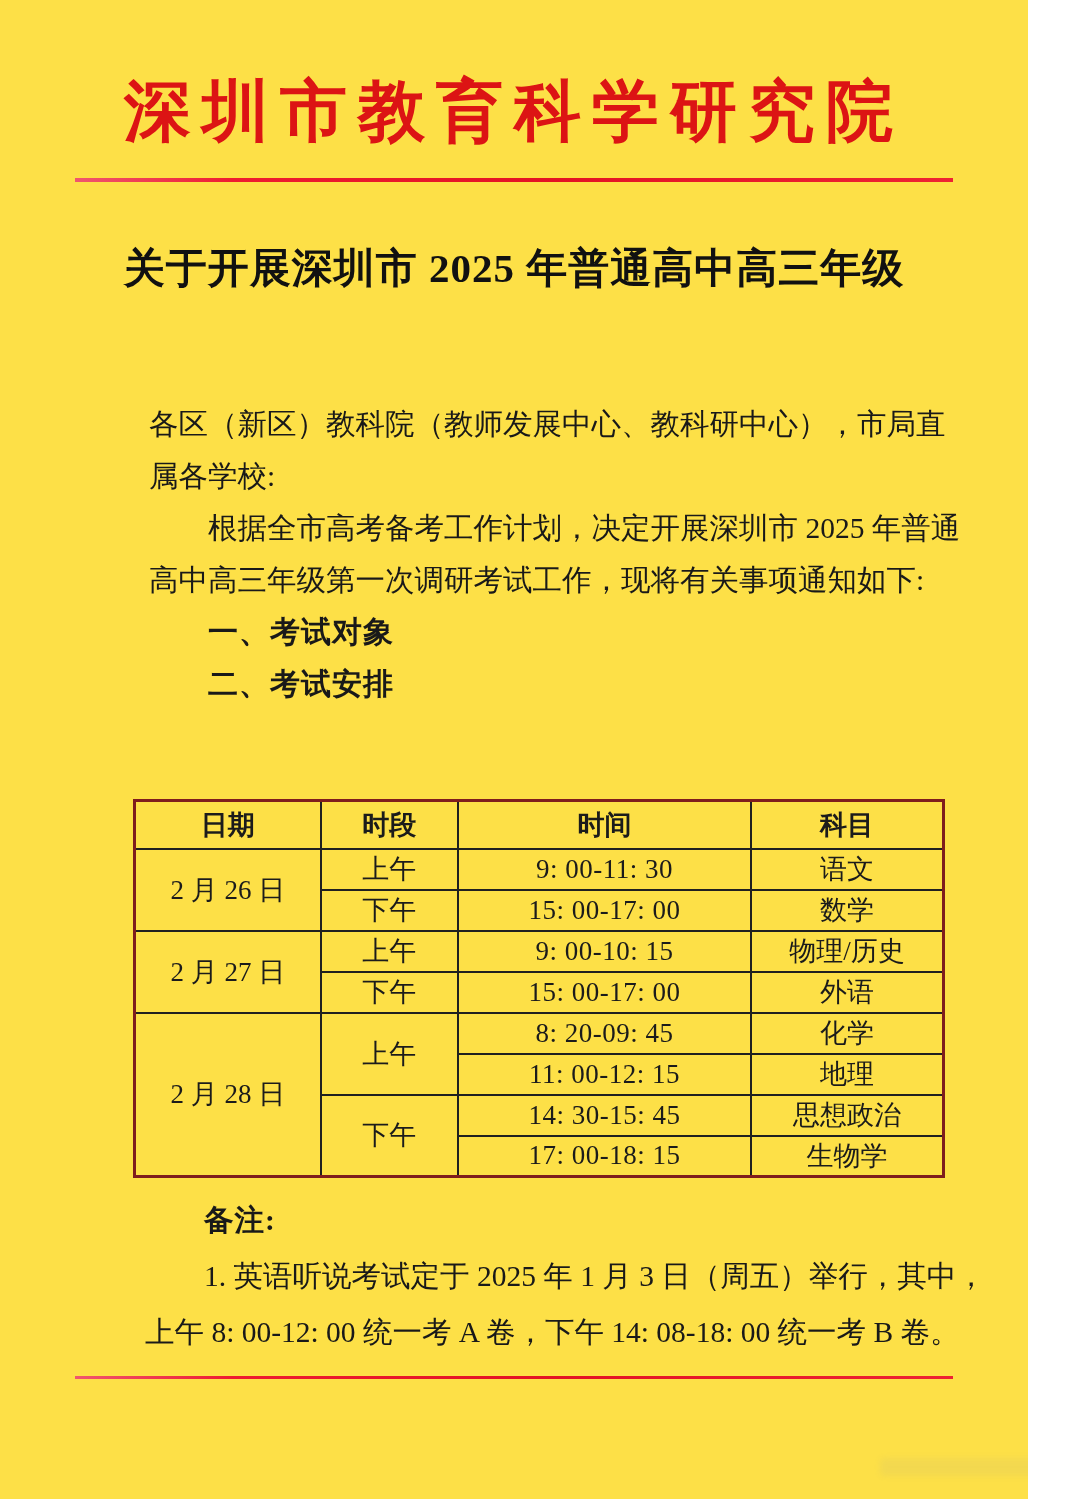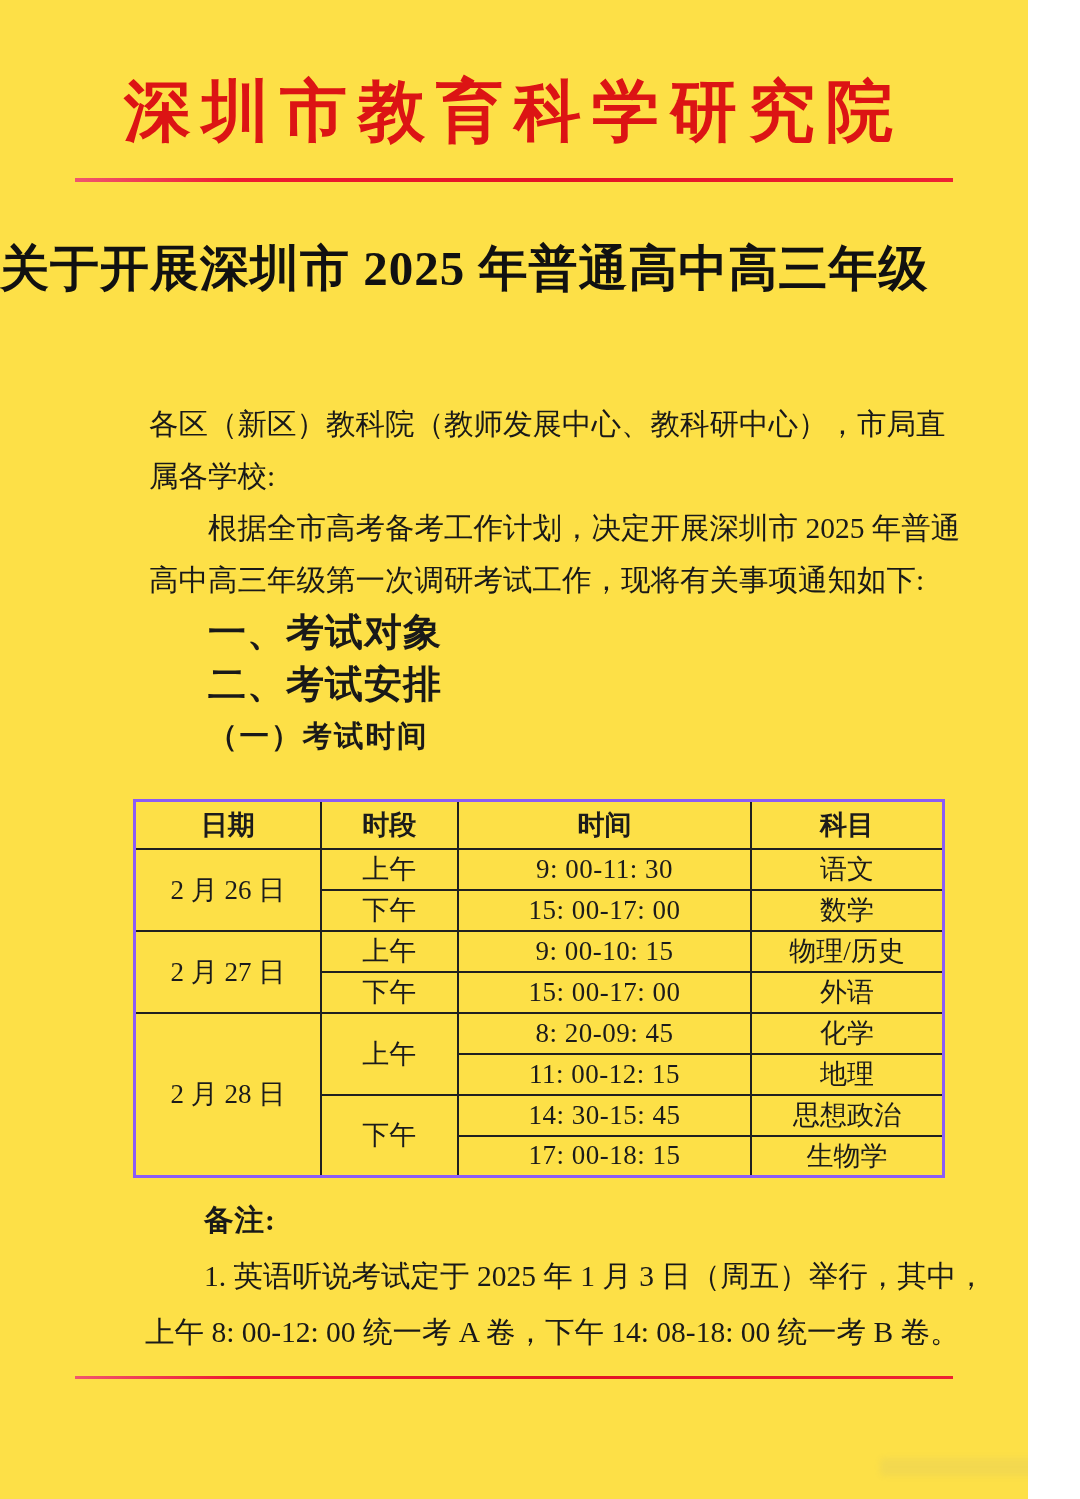--- a/index.html
+++ b/index.html
@@ -36,21 +36,22 @@
     height: 4px;
     background: linear-gradient(90deg, #f0566e 0%, #ee1b30 18%, #e31224 55%, #ee2233 100%);
   }
   .rule-top { top: 178px; }
   .rule-bottom { top: 1376px; height: 3px; }
 
   
   .title {
     position: absolute;
     top: 242px; left: 0; right: 0;
-    font-size: 49px;
+    text-align: center;
+    font-size: 41px;
     font-weight: bold;
     line-height: 53px;
     letter-spacing: 1px;
     color: #111;
   }
 
   
   .content {
     position: absolute;
     top: 398px; left: 149px;
@@ -61,21 +62,21 @@
   .line {
     display: block;
     height: 52px;
     line-height: 52px;
     white-space: nowrap;
   }
   .indent { text-indent: 59px; }
   .hei {
     font-family: Liberation Serif, serif;
     font-weight: bold;
-    font-size: 38px;
+    font-size: 30px;
     letter-spacing: 1px;
   }
   .kai-bold { font-weight: bold; letter-spacing: 2px; }
 
   
   .schedule {
     position: absolute;
     top: 799px; left: 133px;
     width: 812px;
     border-collapse: collapse;
@@ -92,21 +93,21 @@
     vertical-align: middle;
     padding: 0;
   }
   .schedule th {
     height: 48px;
     font-family: "Liberation Sans", "DejaVu Sans", sans-serif;
     font-weight: bold;
     font-size: 27px;
   }
   .schedule td { height: 41px; font-size: 27px; }
-  .schedule { border: 3px solid #8b5cf6; }
+  .schedule { border: 3px solid #7f1d1d; }
   .schedule tr.sub td   { border-top-width: 1.5px; }
   .schedule tr.group td { border-top-width: 2.5px; }
   .t-time { letter-spacing: 0.5px; }
 
   
   .remarks {
     position: absolute;
     top: 1192px; left: 145px;
     width: 795px;
     font-size: 29.5px;
@@ -138,21 +139,20 @@
     <span>关于开展深圳市 2025 年普通高中高三年级</span><br>
   </div>
 
   <div class="content">
     <span class="line">各区（新区）教科院（教师发展中心、教科研中心），市局直</span>
     <span class="line">属各学校:</span>
     <span class="line indent">根据全市高考备考工作计划，决定开展深圳市 2025 年普通</span>
     <span class="line">高中高三年级第一次调研考试工作，现将有关事项通知如下:</span>
     <span class="line indent hei">一、考试对象</span>
     <span class="line indent hei">二、考试安排</span>
-    <span class="line indent kai-bold">（一）考试时间</span>
   </div>
 
   <table class="schedule">
     <colgroup>
       <col class="c-date">
         <col class="c-period">
         <col class="c-time">
         <col class="c-subject">
     </colgroup>
     <thead>

